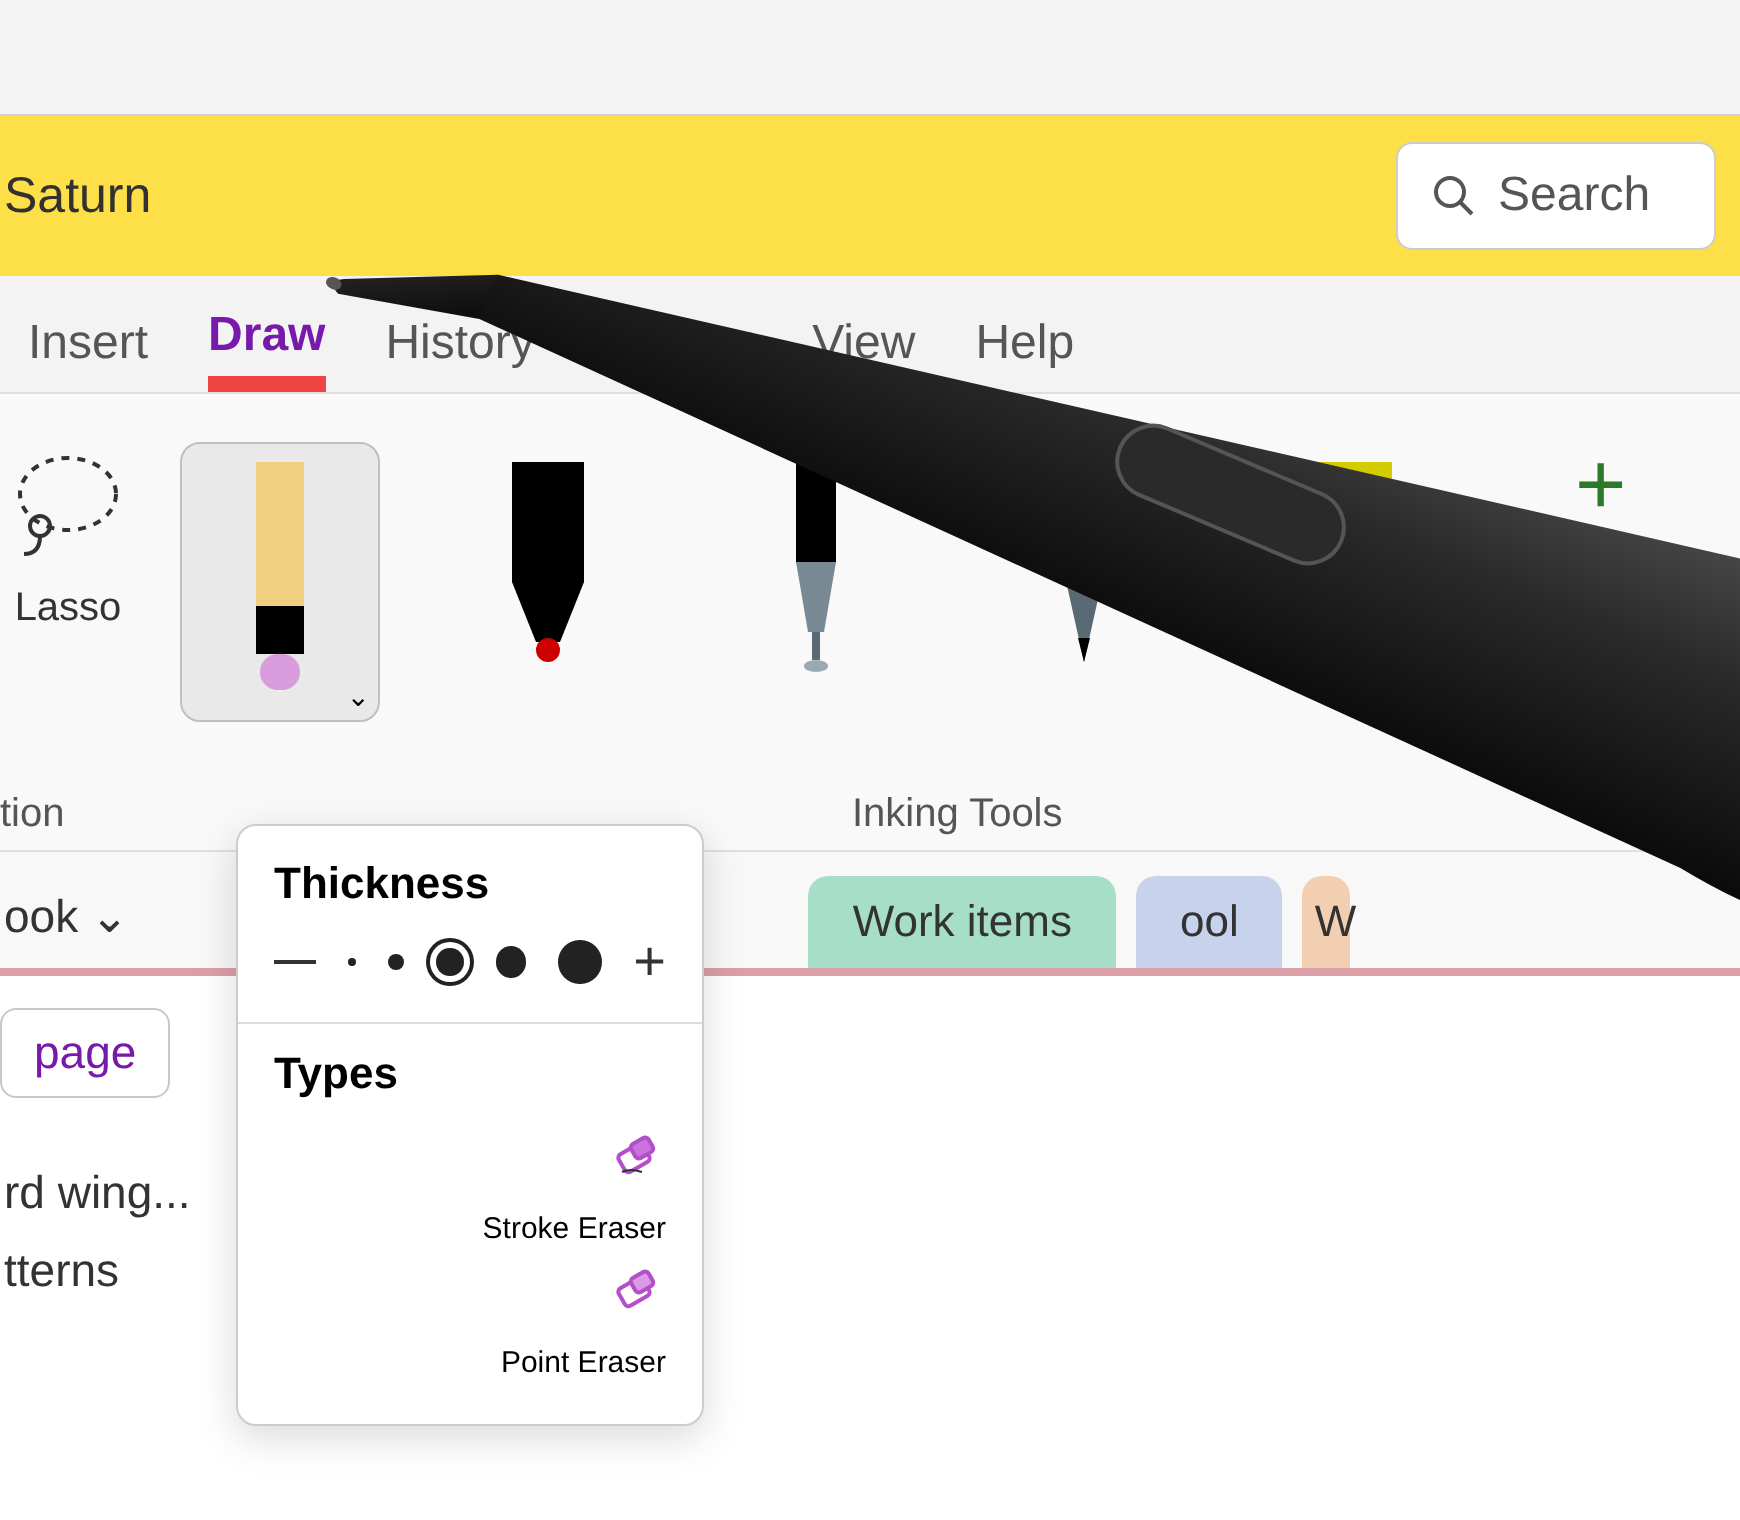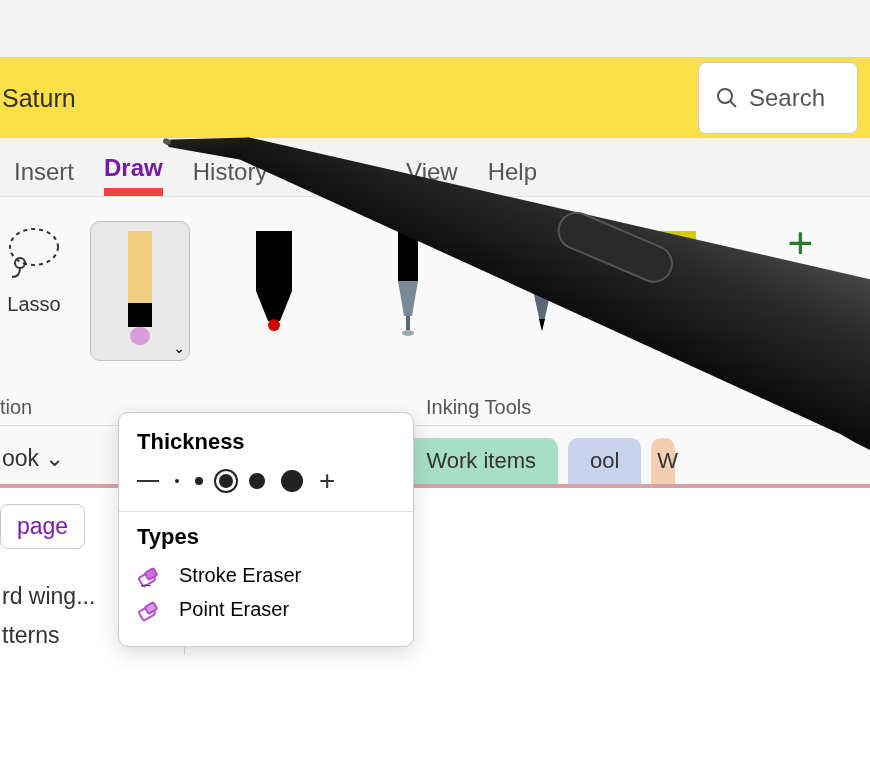--- a/index.html
+++ b/index.html
@@ -1,21 +1,21 @@
 <!DOCTYPE html>
 <html><head>
 <meta charset="utf-8">
 <style>
   * { box-sizing: border-box; margin: 0; padding: 0; font-family: "Segoe UI", -apple-system, BlinkMacSystemFont, sans-serif; }
   body { width: 870px; height: 760px; overflow: hidden; background: #fff; position: relative; }
 
   .title-strip { height: 58px; background: #f3f3f3; border-bottom: 1px solid #d1d1d1; }
   .doc-title-row { height: 80px; background: #fde047; display: flex; align-items: center; padding: 0 12px 0 0; justify-content: space-between; }
   .doc-title { font-size: 25px; color: #323130; padding-left: 2px; }
-  .search-pill { background: #fff; border: 1px solid #ccc; border-radius: 8px; height: 72px; min-width: 160px; display: flex; align-items: center; gap: 10px; padding: 0 16px; font-size: 24px; color: #555; }
+  .search-pill { background: #fff; border: 1px solid #ccc; border-radius: 8px; height: 54px; min-width: 160px; display: flex; align-items: center; gap: 10px; padding: 0 16px; font-size: 24px; color: #555; }
 
   .ribbon-tabs { height: 58px; background: #f3f3f3; display: flex; align-items: flex-end; gap: 30px; padding-left: 14px; font-size: 24px; color: #555; }
   .ribbon-tab { padding-bottom: 10px; cursor: pointer; }
   .ribbon-tab.active { color: #7719aa; font-weight: 600; border-bottom: 8px solid #ef4444; padding-bottom: 6px; }
 
   .ribbon-body { background: #f9f9f9; border-top: 1px solid #e0e0e0; border-bottom: 1px solid #e0e0e0; height: 230px; position: relative; }
   .ribbon-content { display: flex; align-items: flex-start; gap: 24px; padding: 24px 16px 0 0; }
   .rb-item { display: flex; flex-direction: column; align-items: center; gap: 8px; font-size: 20px; color: #333; }
   .rb-item .lbl { font-size: 20px; }
 
@@ -40,33 +40,33 @@
   .nb-tab.work { background: #a7dec8; }
   .nb-tab.math { background: #eeb2b8; }
   .nb-tab.part { background: #f2cfb0; width: 24px; padding: 10px 6px; }
 
   .left-col { width: 185px; border-right: 1px solid #ddd; padding: 16px 0 0 0; font-size: 23px; color: #333; }
   .page-btn { border: 1px solid #c8c8c8; border-radius: 8px; padding: 8px 16px; color: #7719aa; font-size: 23px; display: inline-block; margin-bottom: 28px; margin-left: 0; }
   .page-item { padding: 6px 0 6px 2px; }
 
   .lower { display: flex; }
 
-  .popup { position: absolute; left: 118px; top: 412px; width: 296px; background: #fff; border: 1px solid #ccc; border-radius: 10px; box-shadow: 0 6px 20px rgba(0,0,0,0.15); padding: 16px 18px 18px; z-index: 20; }
+  .popup { position: absolute; left: 118px; top: 412px; width: 234px; background: #fff; border: 1px solid #ccc; border-radius: 10px; box-shadow: 0 6px 20px rgba(0,0,0,0.15); padding: 16px 18px 18px; z-index: 20; }
   .popup h4 { font-size: 22px; font-weight: 700; margin-bottom: 10px; }
   .thick-row { display: flex; gap: 16px; align-items: center; margin-bottom: 14px; }
   .thick-row .sep { width: 22px; height: 2px; background: #333; }
   .dot { background: #222; border-radius: 50%; }
   .dot.t1 { width: 4px; height: 4px; }
   .dot.t2 { width: 8px; height: 8px; }
   .dot.sel { width: 14px; height: 14px; background:#222; border-radius:50%; box-shadow: 0 0 0 3px #fff, 0 0 0 5px #222; }
   .dot.t4 { width: 16px; height: 16px; }
   .dot.t5 { width: 22px; height: 22px; }
   .plus-sm { font-size: 28px; color: #333; font-weight: 300; }
   .divider { height: 1px; background: #ddd; margin: 6px -18px 12px; }
-  .type-row { display: flex; align-items: flex-start; gap: 16px; font-size: 20px; padding: 4px 0; }
+  .type-row { display: flex; align-items: flex-end; gap: 16px; font-size: 15px; padding: 4px 0; flex-direction: column; }
   .eraser-icon { width: 26px; height: 26px; }
 
   
   .stylus { position: absolute; left: 140px; top: -20px; width: 900px; height: 500px; z-index: 30; pointer-events: none; }
 </style>
 </head>
 <body>
 
 <div class="title-strip"></div>
 

